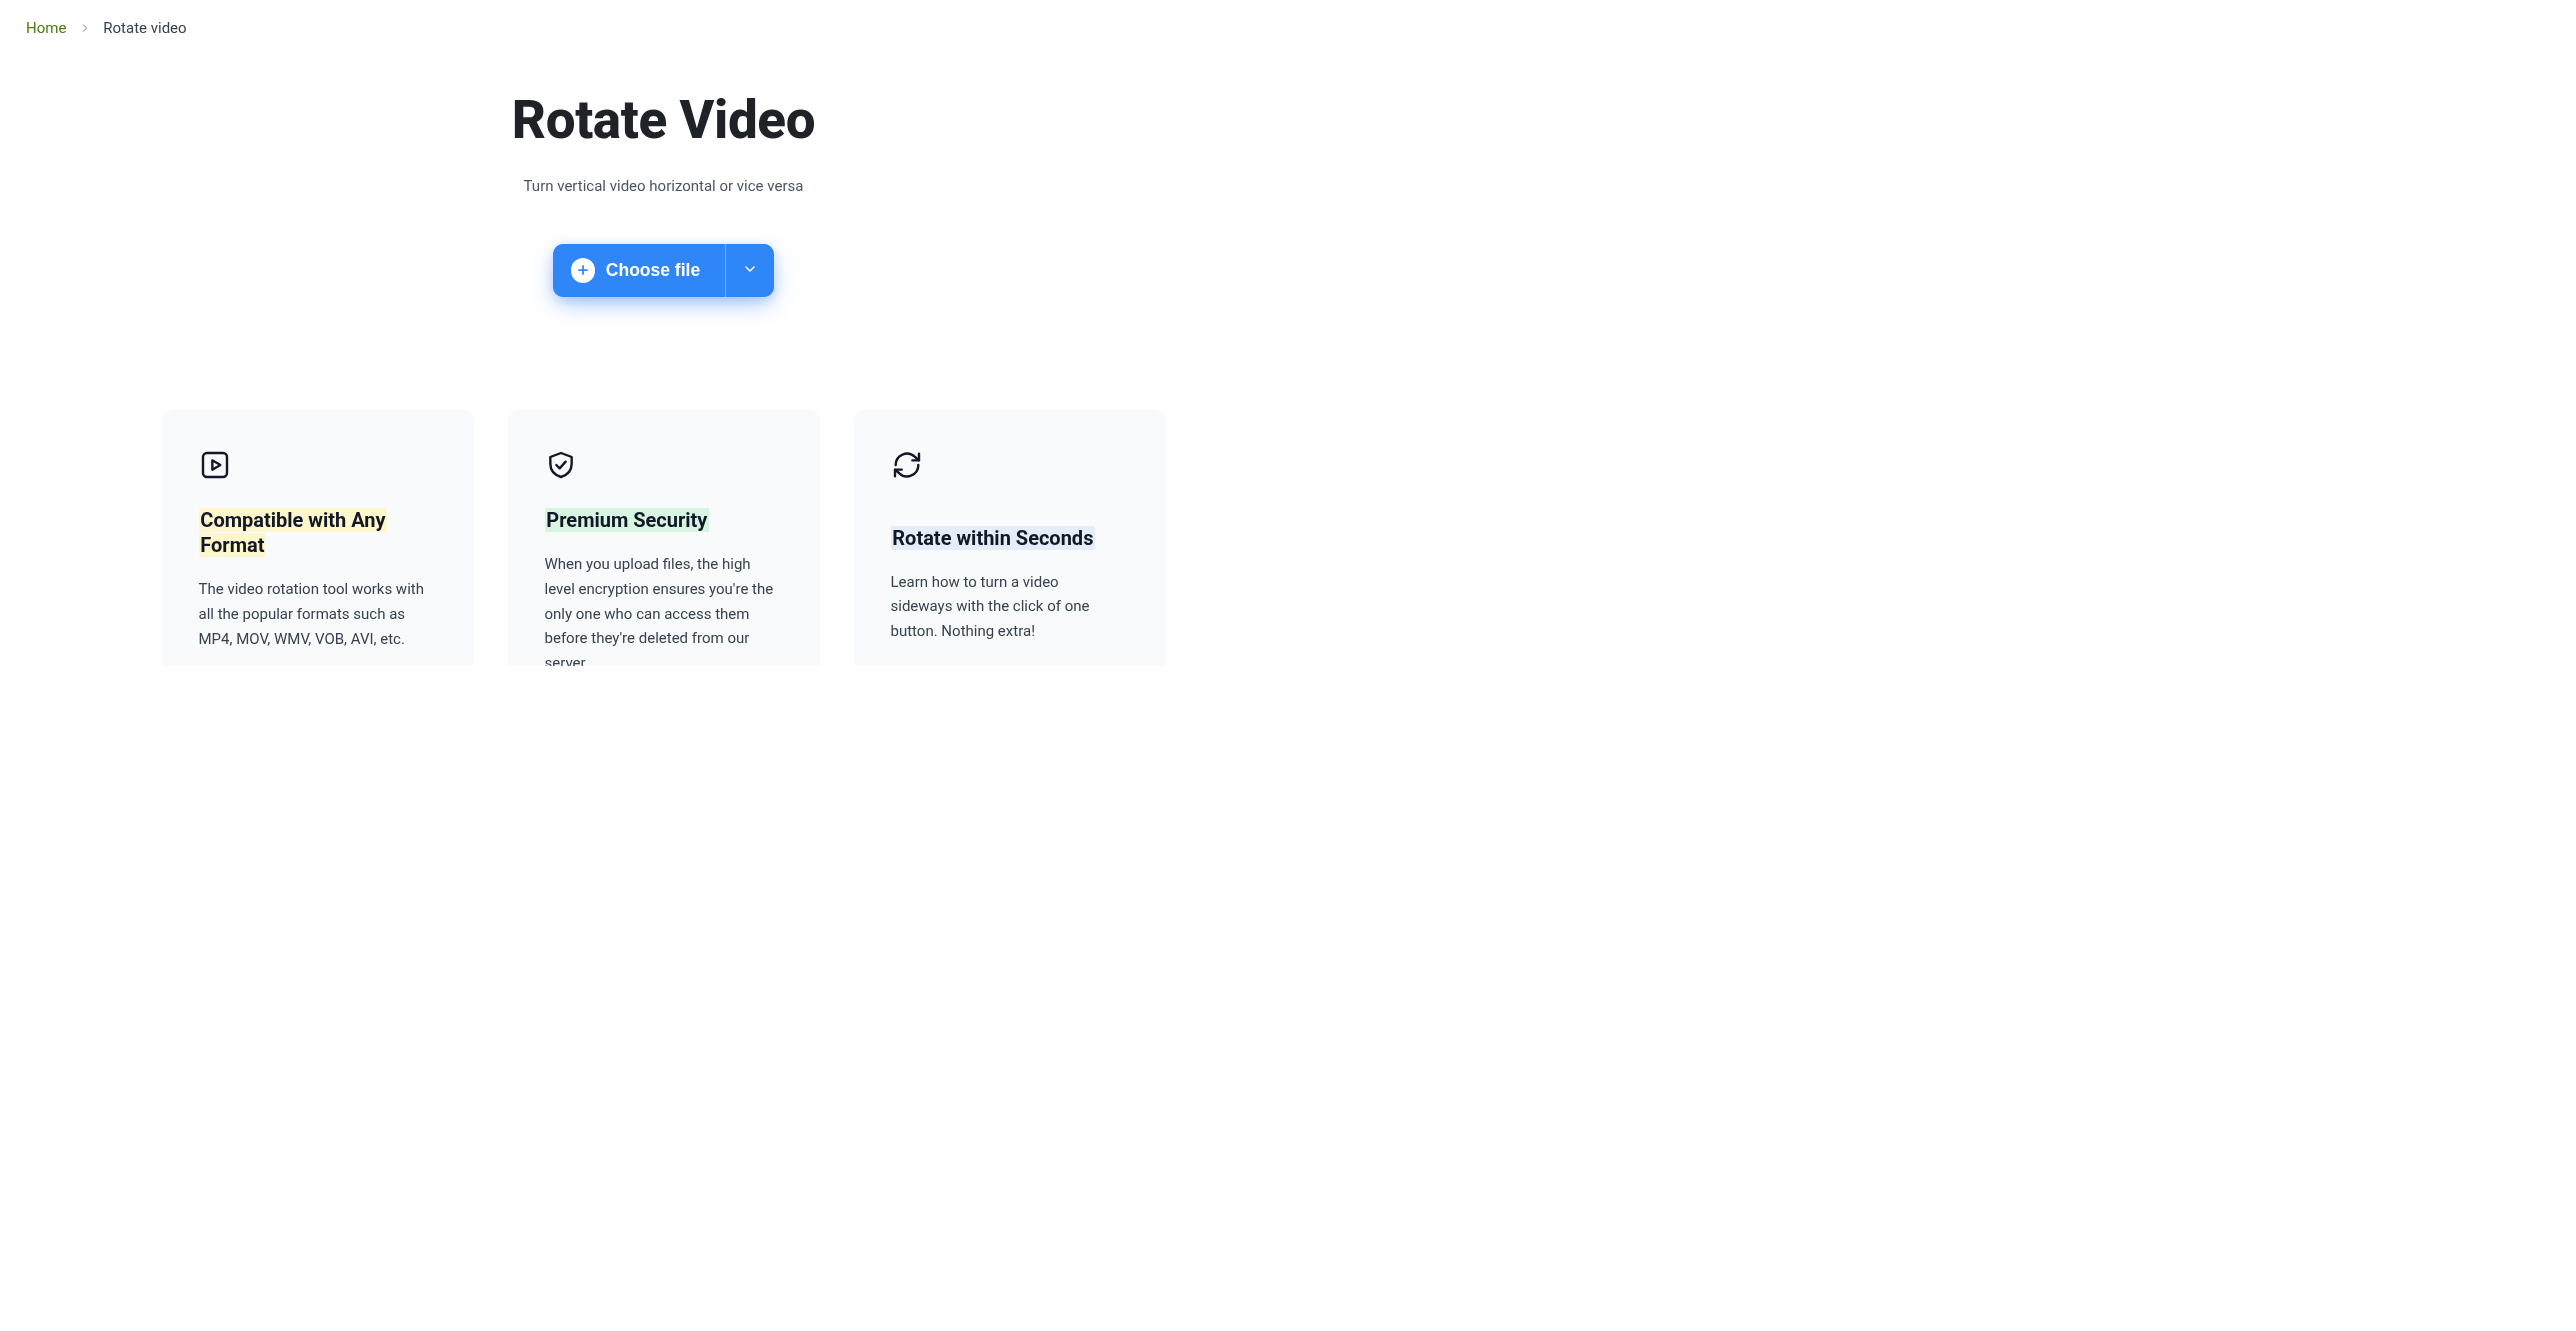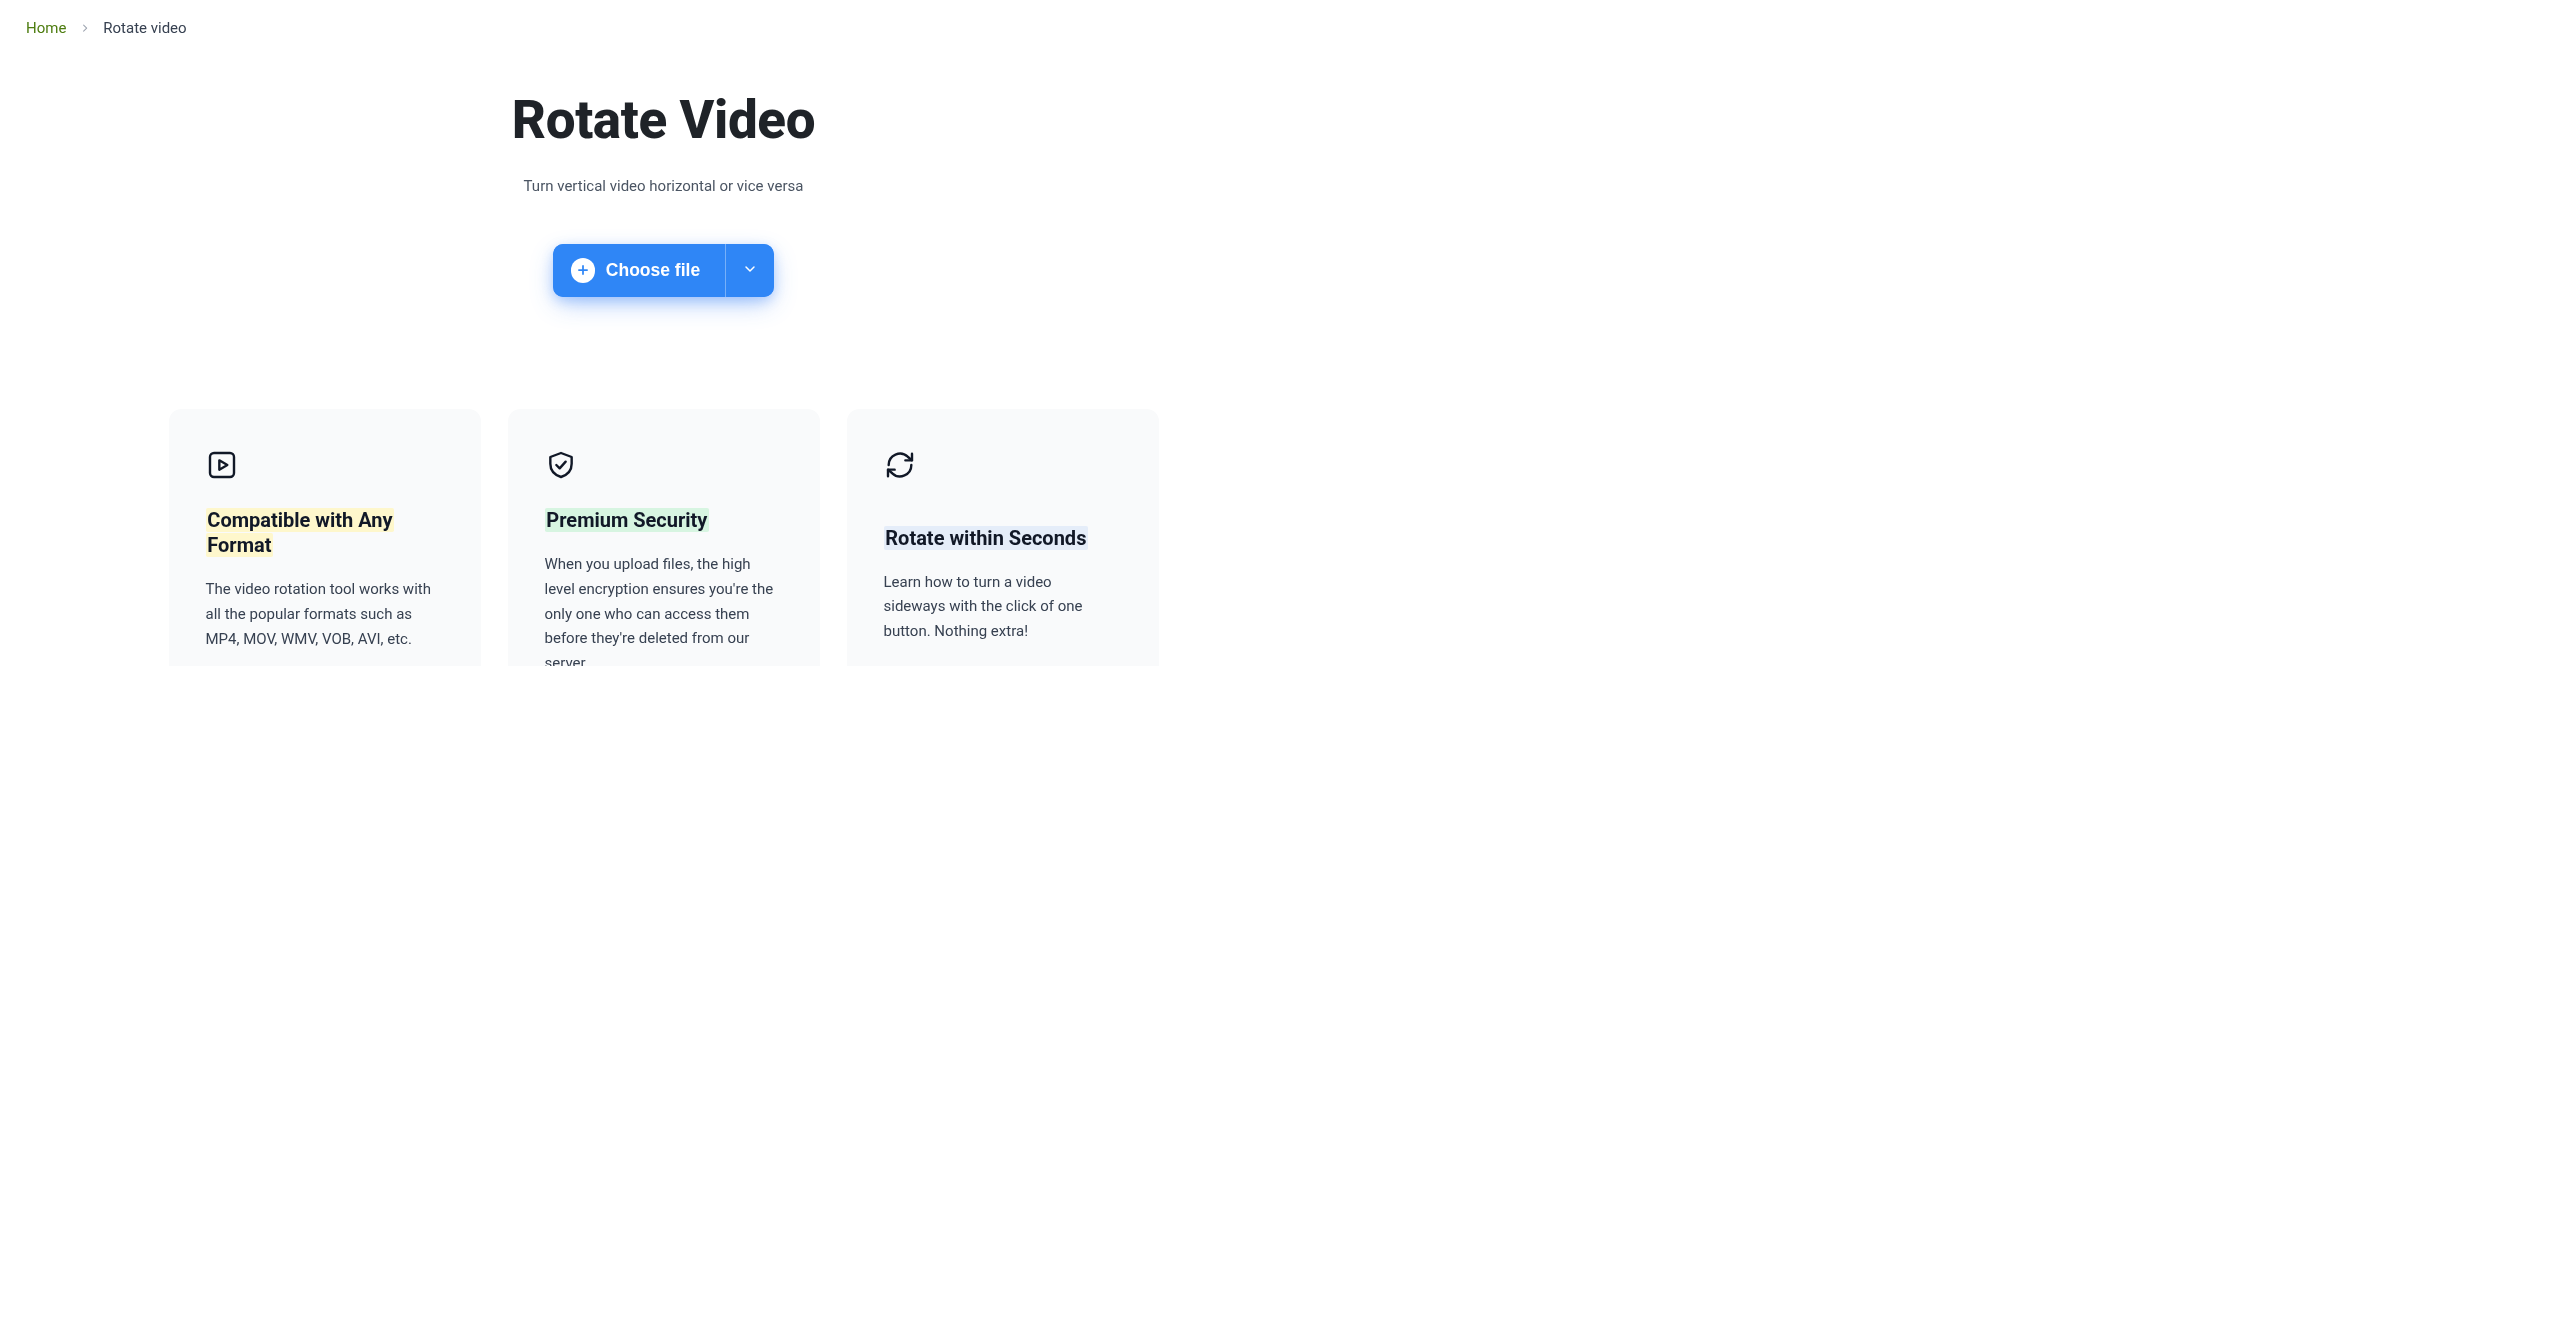--- a/index.html
+++ b/index.html
@@ -71,21 +71,21 @@
     width: 49px;
     background: #2f86f6;
     border: none;
     border-left: 0.9px solid rgba(255,255,255,0.35);
     display: inline-flex; align-items: center; justify-content: center;
     cursor: pointer;
   }
   .choose-drop svg { width: 16px; height: 16px; color: #fff; }
   .cards {
     display: flex;
-    gap: 27px;
+    gap: 34px;
     justify-content: center;
     margin-top: 112px;
     padding: 0 26px;
   }
   .card {
     width: 312px;
     background: #f9fafb;
     border-radius: 12.3px;
     padding: 40px 46px 40px 37px;
     min-height: 291px;

